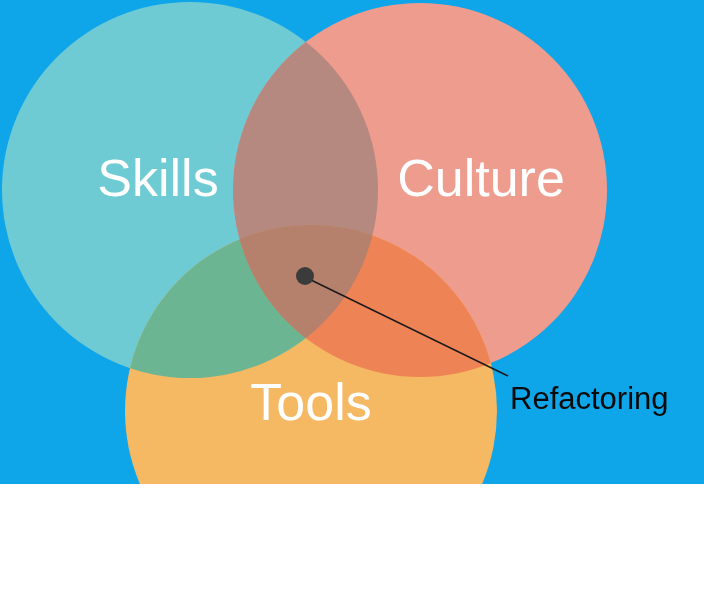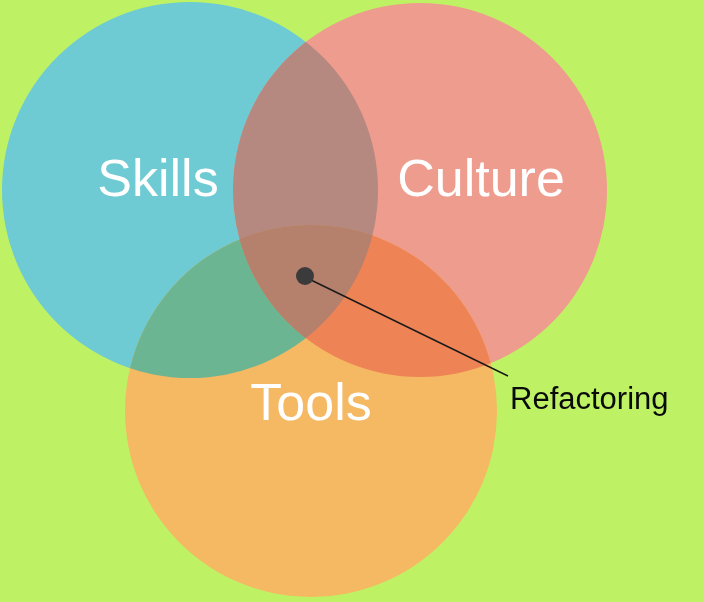--- a/index.html
+++ b/index.html
@@ -46,21 +46,21 @@
     stroke-width: 1.4;
     fill: none;
   }
   .leader-dot {
     fill: #3b3b3b;
   }
 </style>
 </head>
 <body>
 
-<div id="stage" style="width: 704px; height: 602px; background: #bef264;">
+<div id="stage" style="width: 704px; height: 484px; background: #0ea5e9;">
   <svg id="venn-svg" viewBox="0 0 704 602" style="width: 704px; height: 602px;">
     <defs>
       <clipPath id="clip-skills">
           <circle id="cp-skills" cx="190" cy="190" r="188"></circle>
         </clipPath>
       <clipPath id="clip-culture">
           <circle id="cp-culture" cx="420" cy="190" r="187"></circle>
         </clipPath>
       <clipPath id="clip-tools">
           <circle id="cp-tools" cx="311" cy="411" r="186"></circle>

